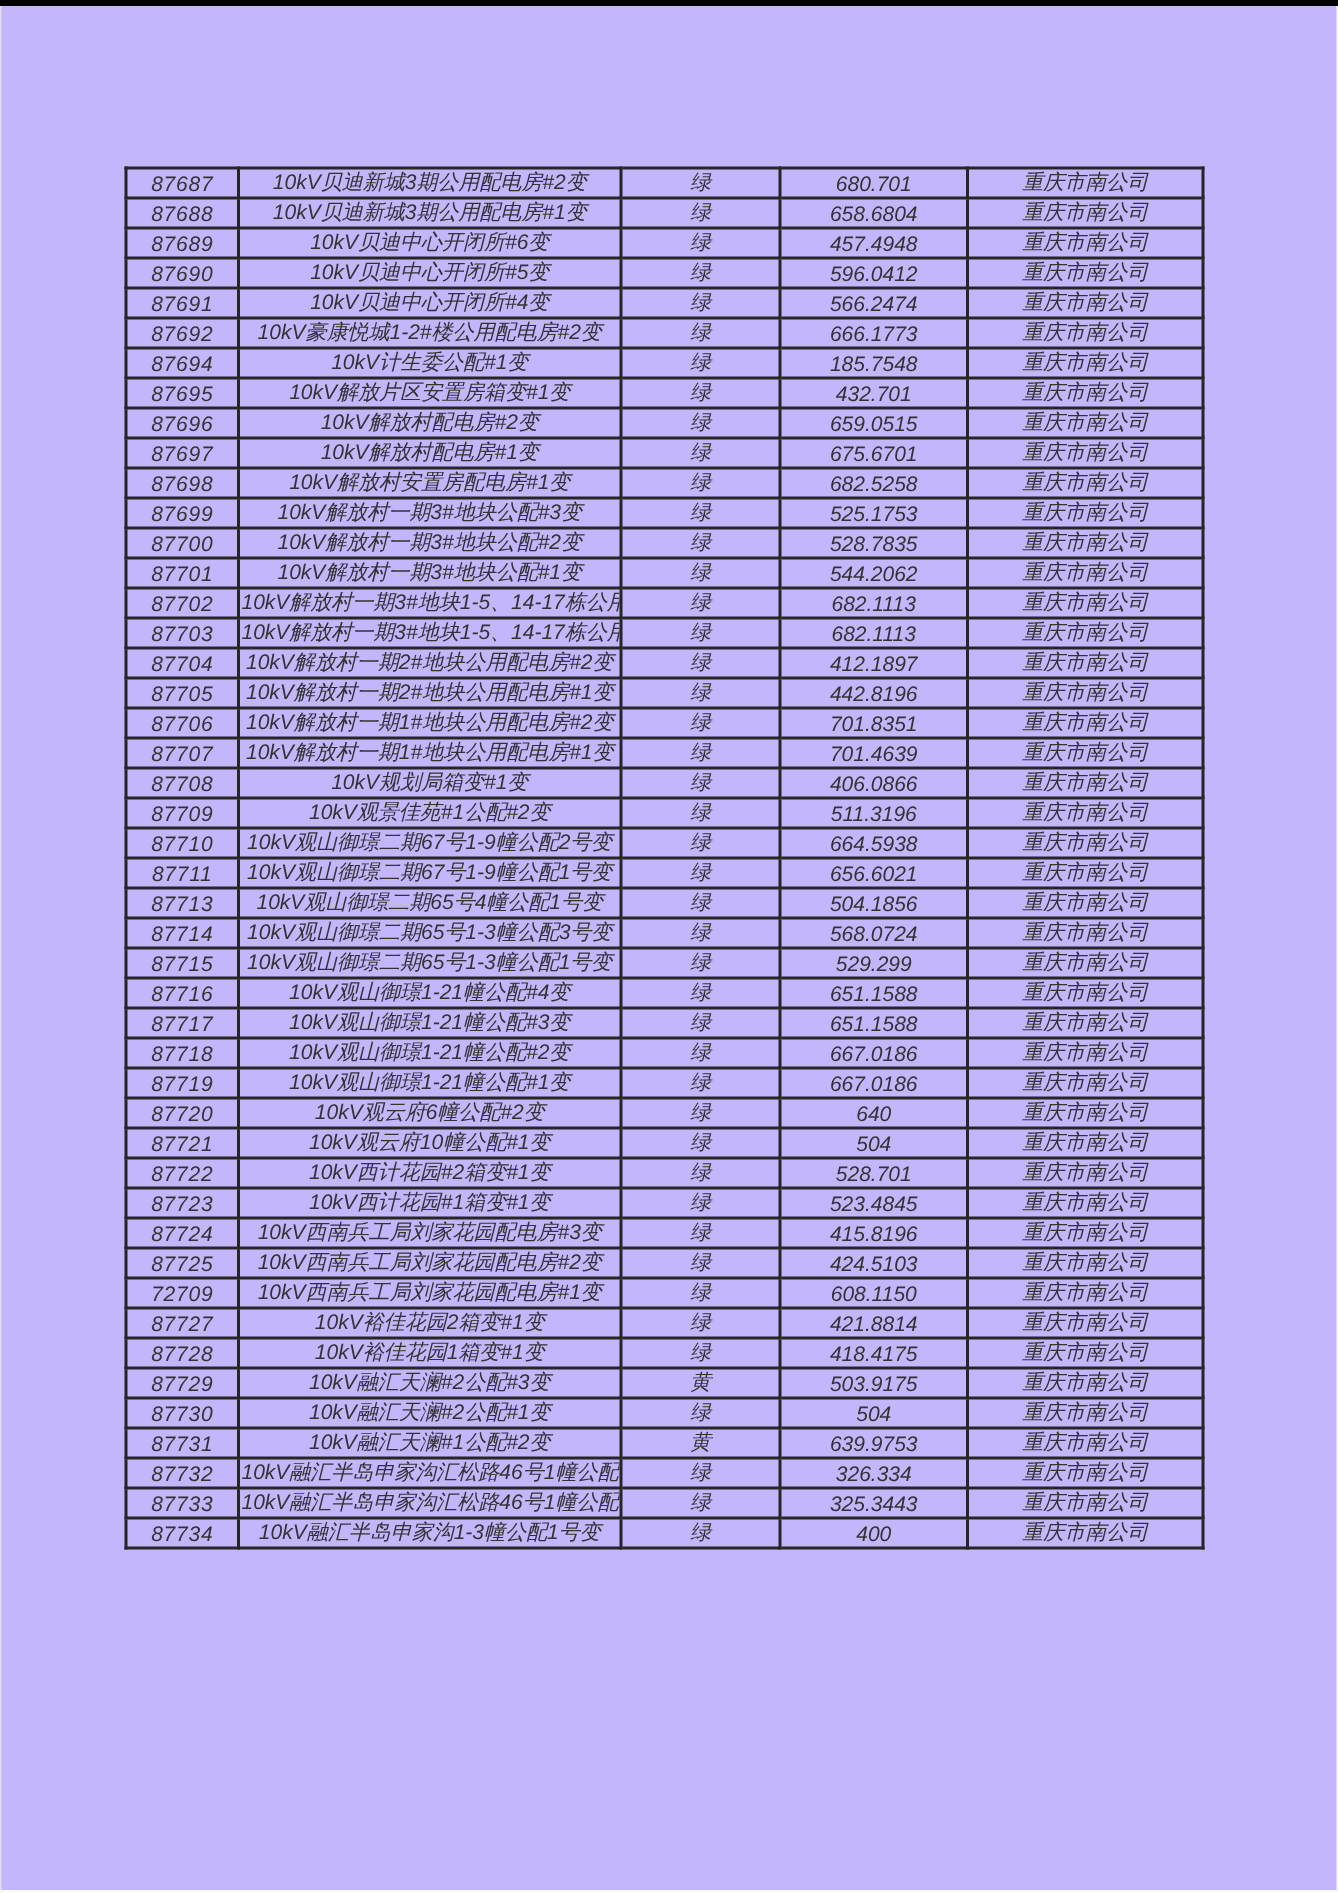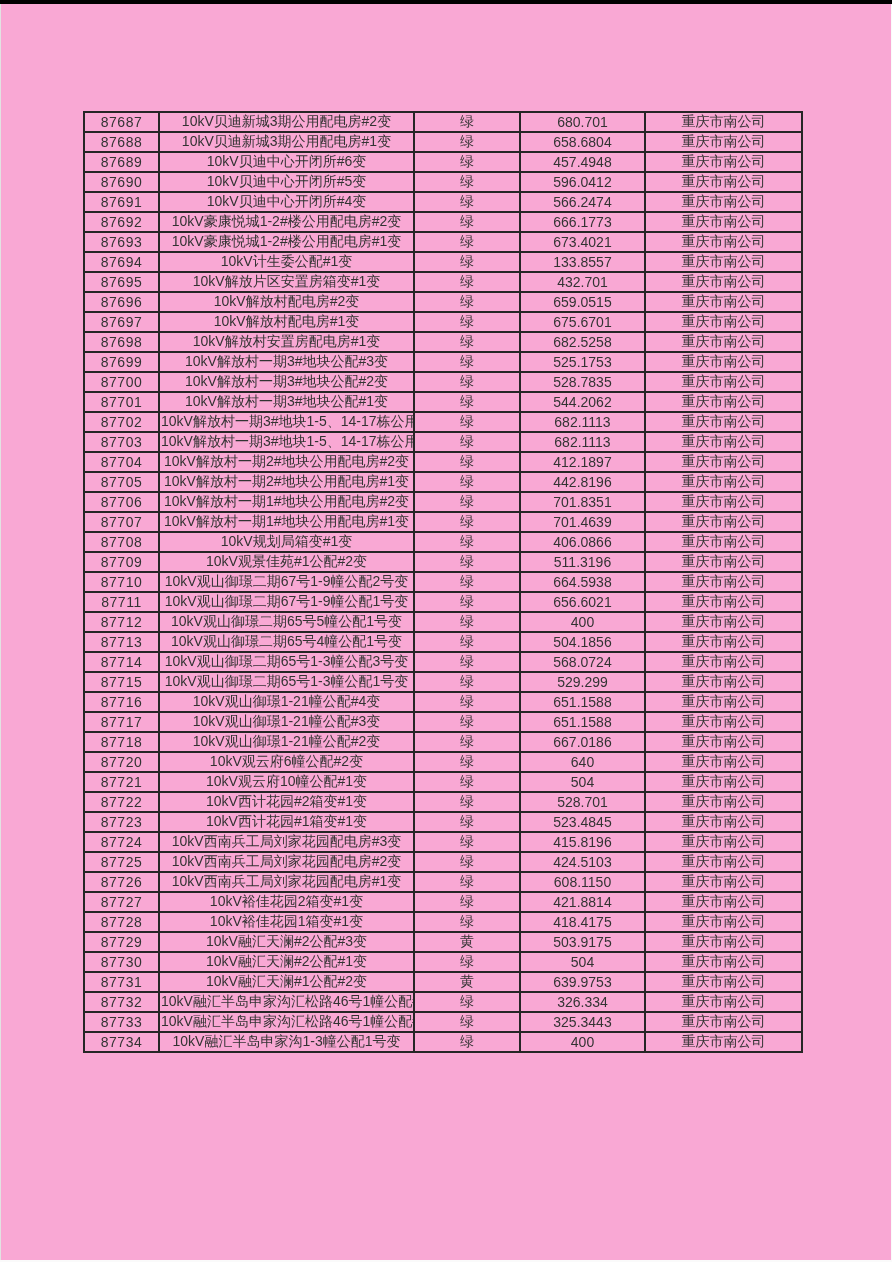--- a/index.html
+++ b/index.html
@@ -17,22 +17,23 @@
   .scan-edge-top {
     position: absolute;
     top: 0; left: 0;
     width: 892px; height: 4px;
     background: #000;
   }
   .page-sheet {
     position: absolute;
     top: 4px; left: 0;
     width: 890px; height: 1256px;
-    background: #f9a8d4;
+    background: #c4b5fd;
     border-left: 1px solid #e2e2e2;
+    font-style: italic;
   }
   table.grid {
     position: absolute;
     left: 82px;
     top: 107px;
     width: 718px;
     border-collapse: collapse;
     table-layout: fixed;
   }
   table.grid td {
@@ -107,33 +108,26 @@
   </tr>
 
   <tr>
     <td class="cell-id">87692</td>
     <td class="cell-name">10kV豪康悦城1-2#楼公用配电房#2变</td>
     <td class="cell-status">绿</td>
     <td class="cell-value">666.1773</td>
     <td class="cell-company">重庆市南公司</td>
   </tr>
 
-  <tr>
-    <td class="cell-id">87693</td>
-    <td class="cell-name">10kV豪康悦城1-2#楼公用配电房#1变</td>
-    <td class="cell-status">绿</td>
-    <td class="cell-value">673.4021</td>
-    <td class="cell-company">重庆市南公司</td>
-  </tr>
 
   <tr>
     <td class="cell-id">87694</td>
     <td class="cell-name">10kV计生委公配#1变</td>
     <td class="cell-status">绿</td>
-    <td class="cell-value">133.8557</td>
+    <td class="cell-value">185.7548</td>
     <td class="cell-company">重庆市南公司</td>
   </tr>
 
   <tr>
     <td class="cell-id">87695</td>
     <td class="cell-name">10kV解放片区安置房箱变#1变</td>
     <td class="cell-status">绿</td>
     <td class="cell-value">432.701</td>
     <td class="cell-company">重庆市南公司</td>
   </tr>
@@ -259,27 +253,20 @@
   </tr>
 
   <tr>
     <td class="cell-id">87711</td>
     <td class="cell-name">10kV观山御璟二期67号1-9幢公配1号变</td>
     <td class="cell-status">绿</td>
     <td class="cell-value">656.6021</td>
     <td class="cell-company">重庆市南公司</td>
   </tr>
 
-  <tr>
-    <td class="cell-id">87712</td>
-    <td class="cell-name">10kV观山御璟二期65号5幢公配1号变</td>
-    <td class="cell-status">绿</td>
-    <td class="cell-value">400</td>
-    <td class="cell-company">重庆市南公司</td>
-  </tr>
 
   <tr>
     <td class="cell-id">87713</td>
     <td class="cell-name">10kV观山御璟二期65号4幢公配1号变</td>
     <td class="cell-status">绿</td>
     <td class="cell-value">504.1856</td>
     <td class="cell-company">重庆市南公司</td>
   </tr>
 
   <tr>
@@ -315,20 +302,27 @@
   </tr>
 
   <tr>
     <td class="cell-id">87718</td>
     <td class="cell-name">10kV观山御璟1-21幢公配#2变</td>
     <td class="cell-status">绿</td>
     <td class="cell-value">667.0186</td>
     <td class="cell-company">重庆市南公司</td>
   </tr>
 
+  <tr>
+    <td class="cell-id">87719</td>
+    <td class="cell-name">10kV观山御璟1-21幢公配#1变</td>
+    <td class="cell-status">绿</td>
+    <td class="cell-value">667.0186</td>
+    <td class="cell-company">重庆市南公司</td>
+  </tr>
 
   <tr>
     <td class="cell-id">87720</td>
     <td class="cell-name">10kV观云府6幢公配#2变</td>
     <td class="cell-status">绿</td>
     <td class="cell-value">640</td>
     <td class="cell-company">重庆市南公司</td>
   </tr>
 
   <tr>
@@ -365,21 +359,21 @@
 
   <tr>
     <td class="cell-id">87725</td>
     <td class="cell-name">10kV西南兵工局刘家花园配电房#2变</td>
     <td class="cell-status">绿</td>
     <td class="cell-value">424.5103</td>
     <td class="cell-company">重庆市南公司</td>
   </tr>
 
   <tr>
-    <td class="cell-id">87726</td>
+    <td class="cell-id">72709</td>
     <td class="cell-name">10kV西南兵工局刘家花园配电房#1变</td>
     <td class="cell-status">绿</td>
     <td class="cell-value">608.1150</td>
     <td class="cell-company">重庆市南公司</td>
   </tr>
 
   <tr>
     <td class="cell-id">87727</td>
     <td class="cell-name">10kV裕佳花园2箱变#1变</td>
     <td class="cell-status">绿</td>

